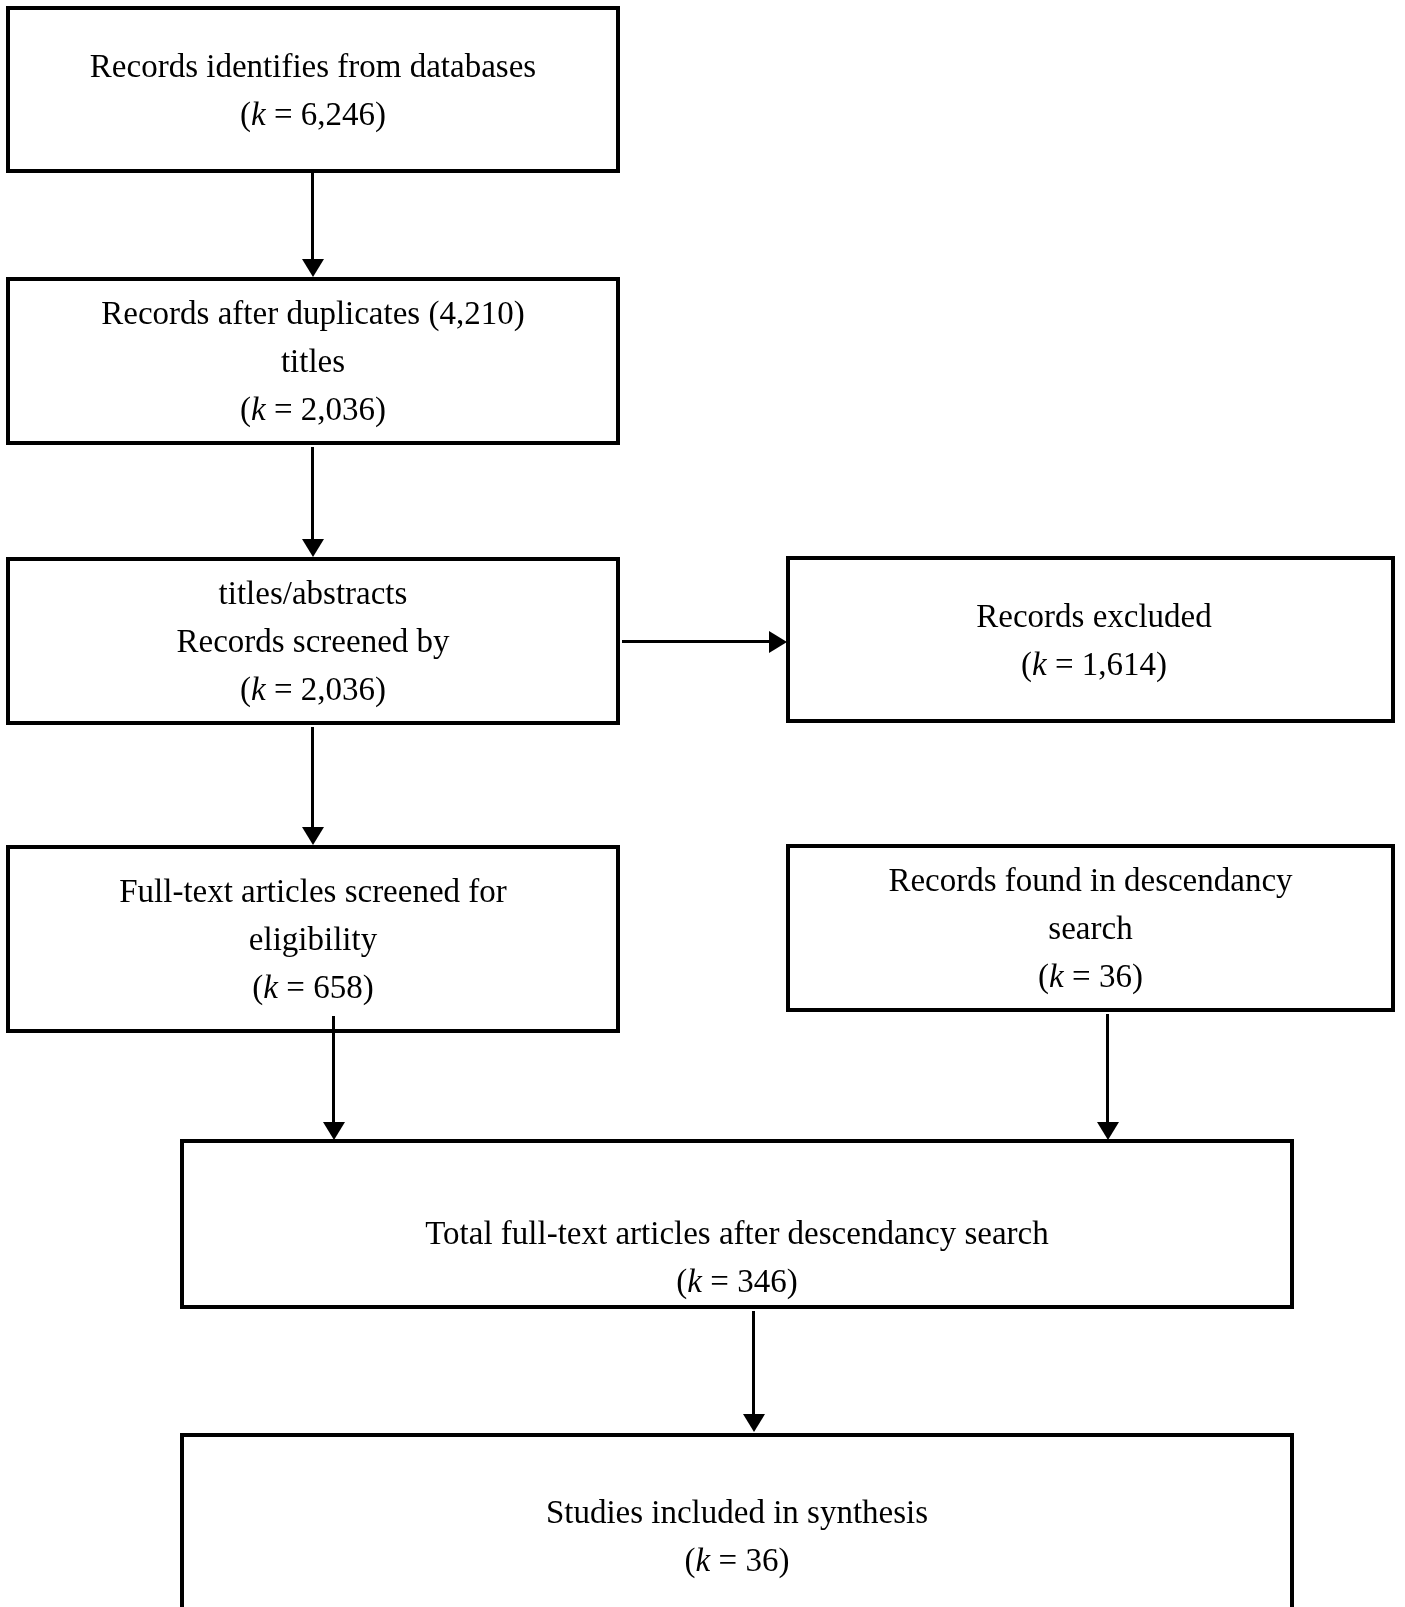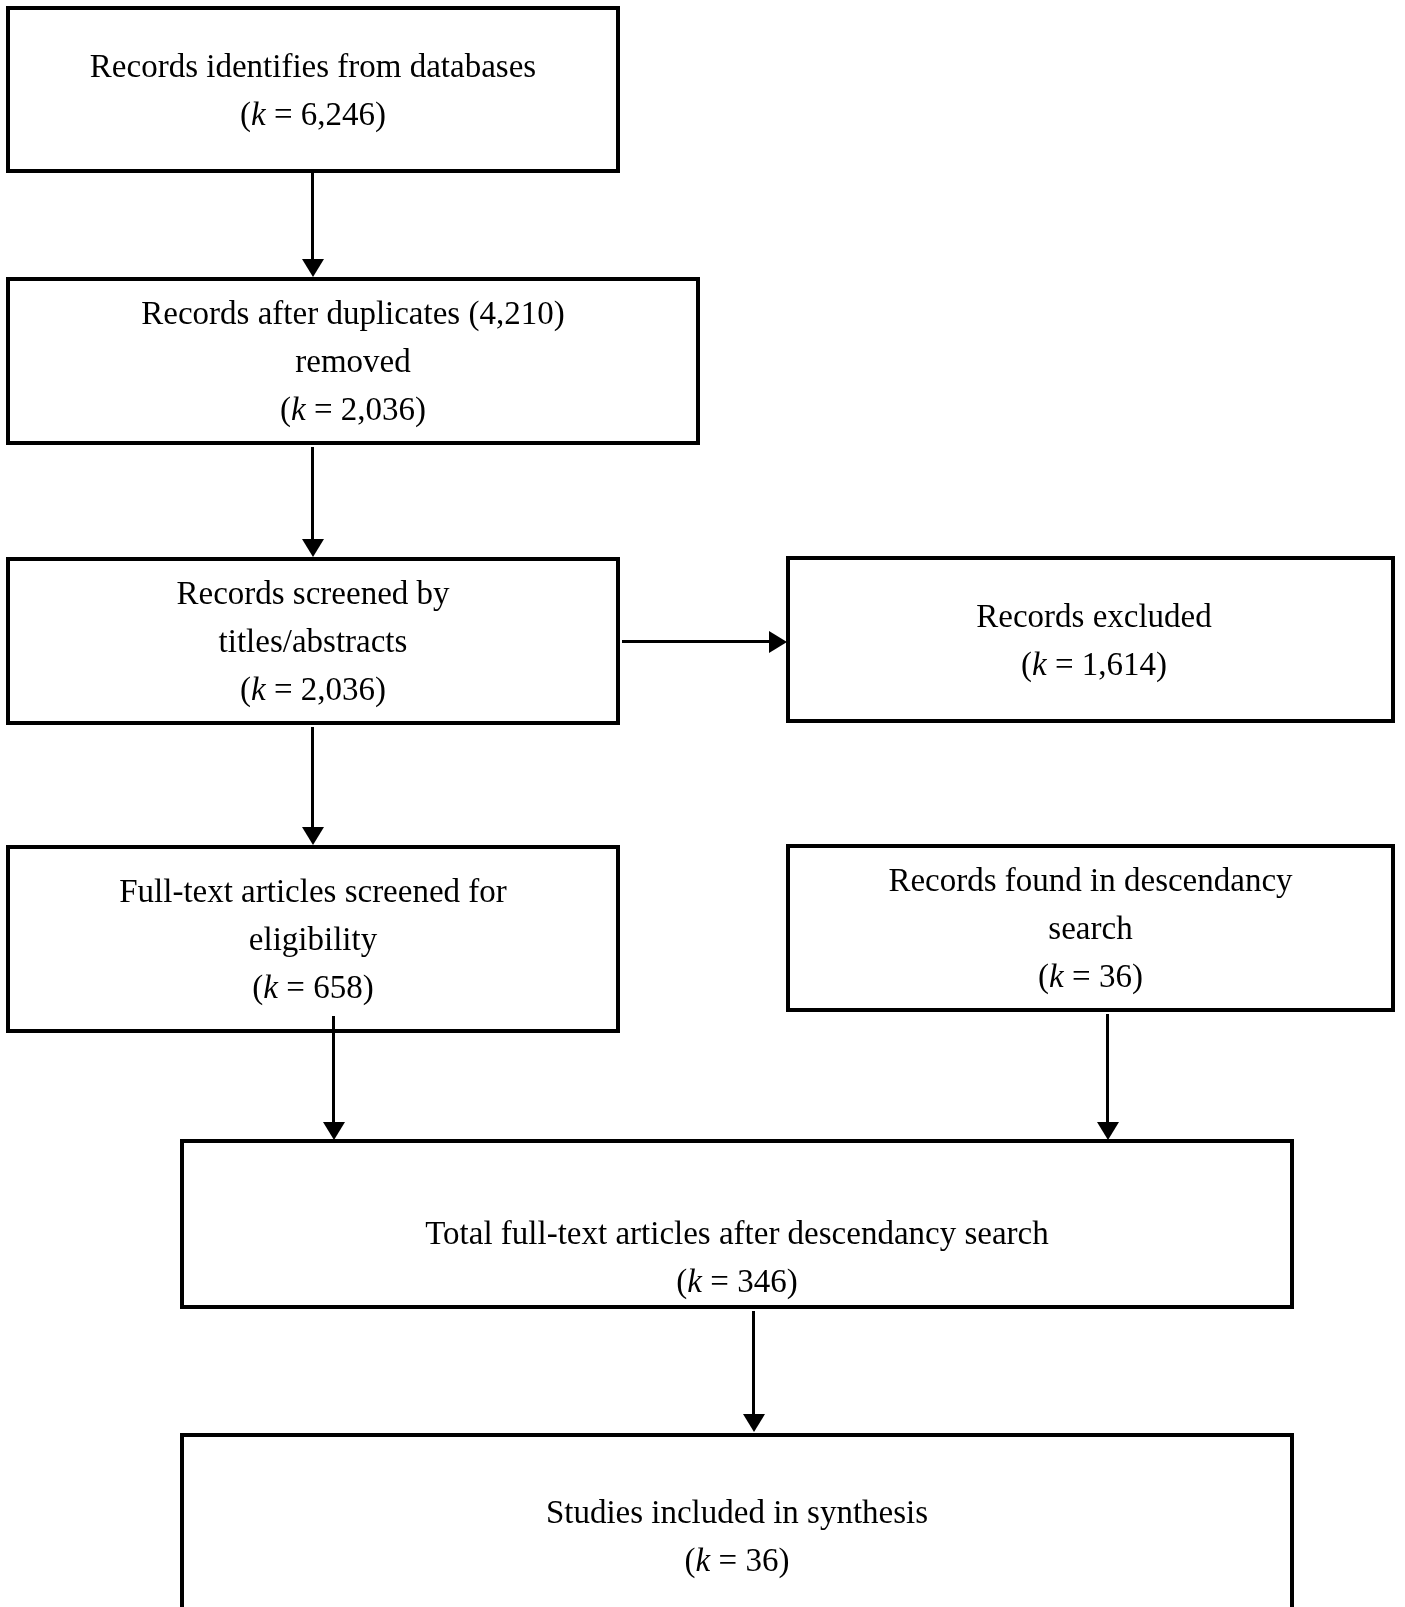--- a/index.html
+++ b/index.html
@@ -70,33 +70,33 @@
 
   <div class="box" style="left:6px; top:6px; width:614px; height:167px;">
     <div class="line">Records identifies from databases</div>
     <div class="line"><span>(</span><span class="ki">k</span><span> = 6,246)</span></div>
   </div>
 
   <div class="stem-v" style="left:311px; top:173px; height:86px;">
     <div class="head-down"></div>
   </div>
 
-  <div class="box" style="left:6px; top:277px; width:694px; height:168px;">
+  <div class="box" style="left:6px; top:277px; width:614px; height:168px;">
     <div class="line">Records after duplicates (4,210)</div>
-    <div class="line">removed</div>
+    <div class="line">titles</div>
     <div class="line"><span>(</span><span class="ki">k</span><span> = 2,036)</span></div>
   </div>
 
   <div class="stem-v" style="left:311px; top:447px; height:92px;">
     <div class="head-down"></div>
   </div>
 
   <div class="box" style="left:6px; top:557px; width:614px; height:168px;">
+    <div class="line">titles/abstracts</div>
     <div class="line">Records screened by</div>
-    <div class="line">titles/abstracts</div>
     <div class="line"><span>(</span><span class="ki">k</span><span> = 2,036)</span></div>
   </div>
 
   <div class="stem-h" style="left:622px; top:640px; width:147px;">
     <div class="head-right"></div>
   </div>
 
   <div class="box" style="left:786px; top:556px; width:609px; height:167px;padding-left:7px;">
     <div class="line">Records excluded</div>
     <div class="line"><span>(</span><span class="ki">k</span><span> = 1,614)</span></div>

